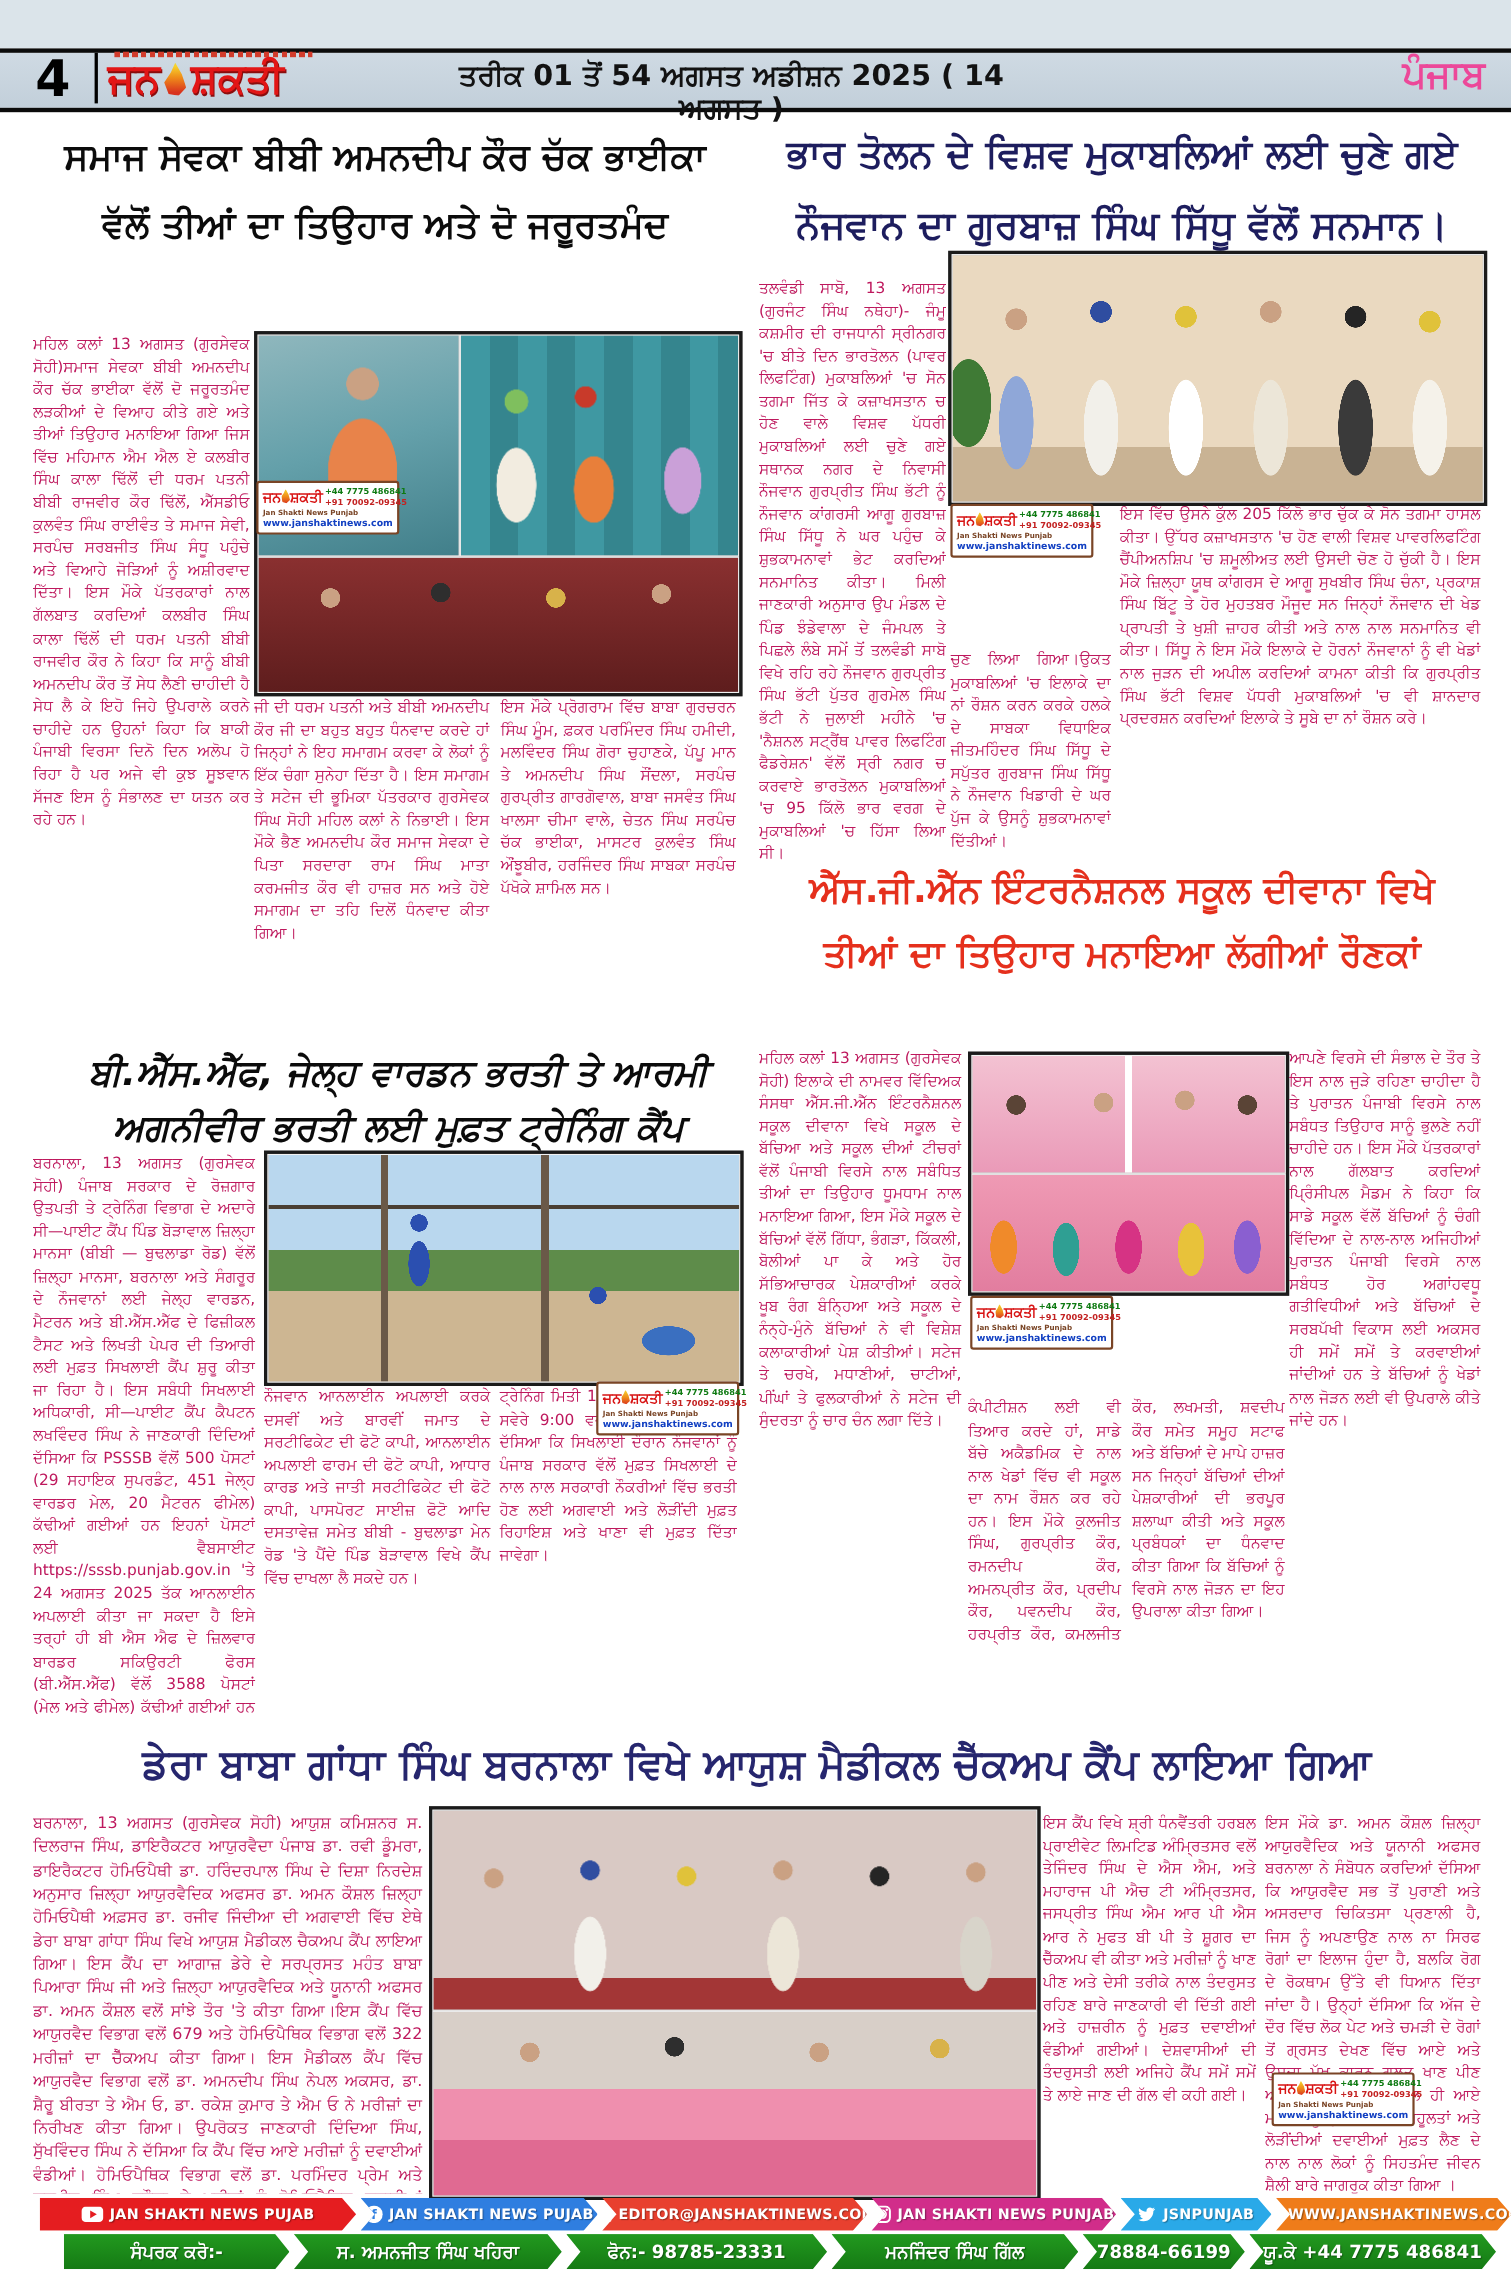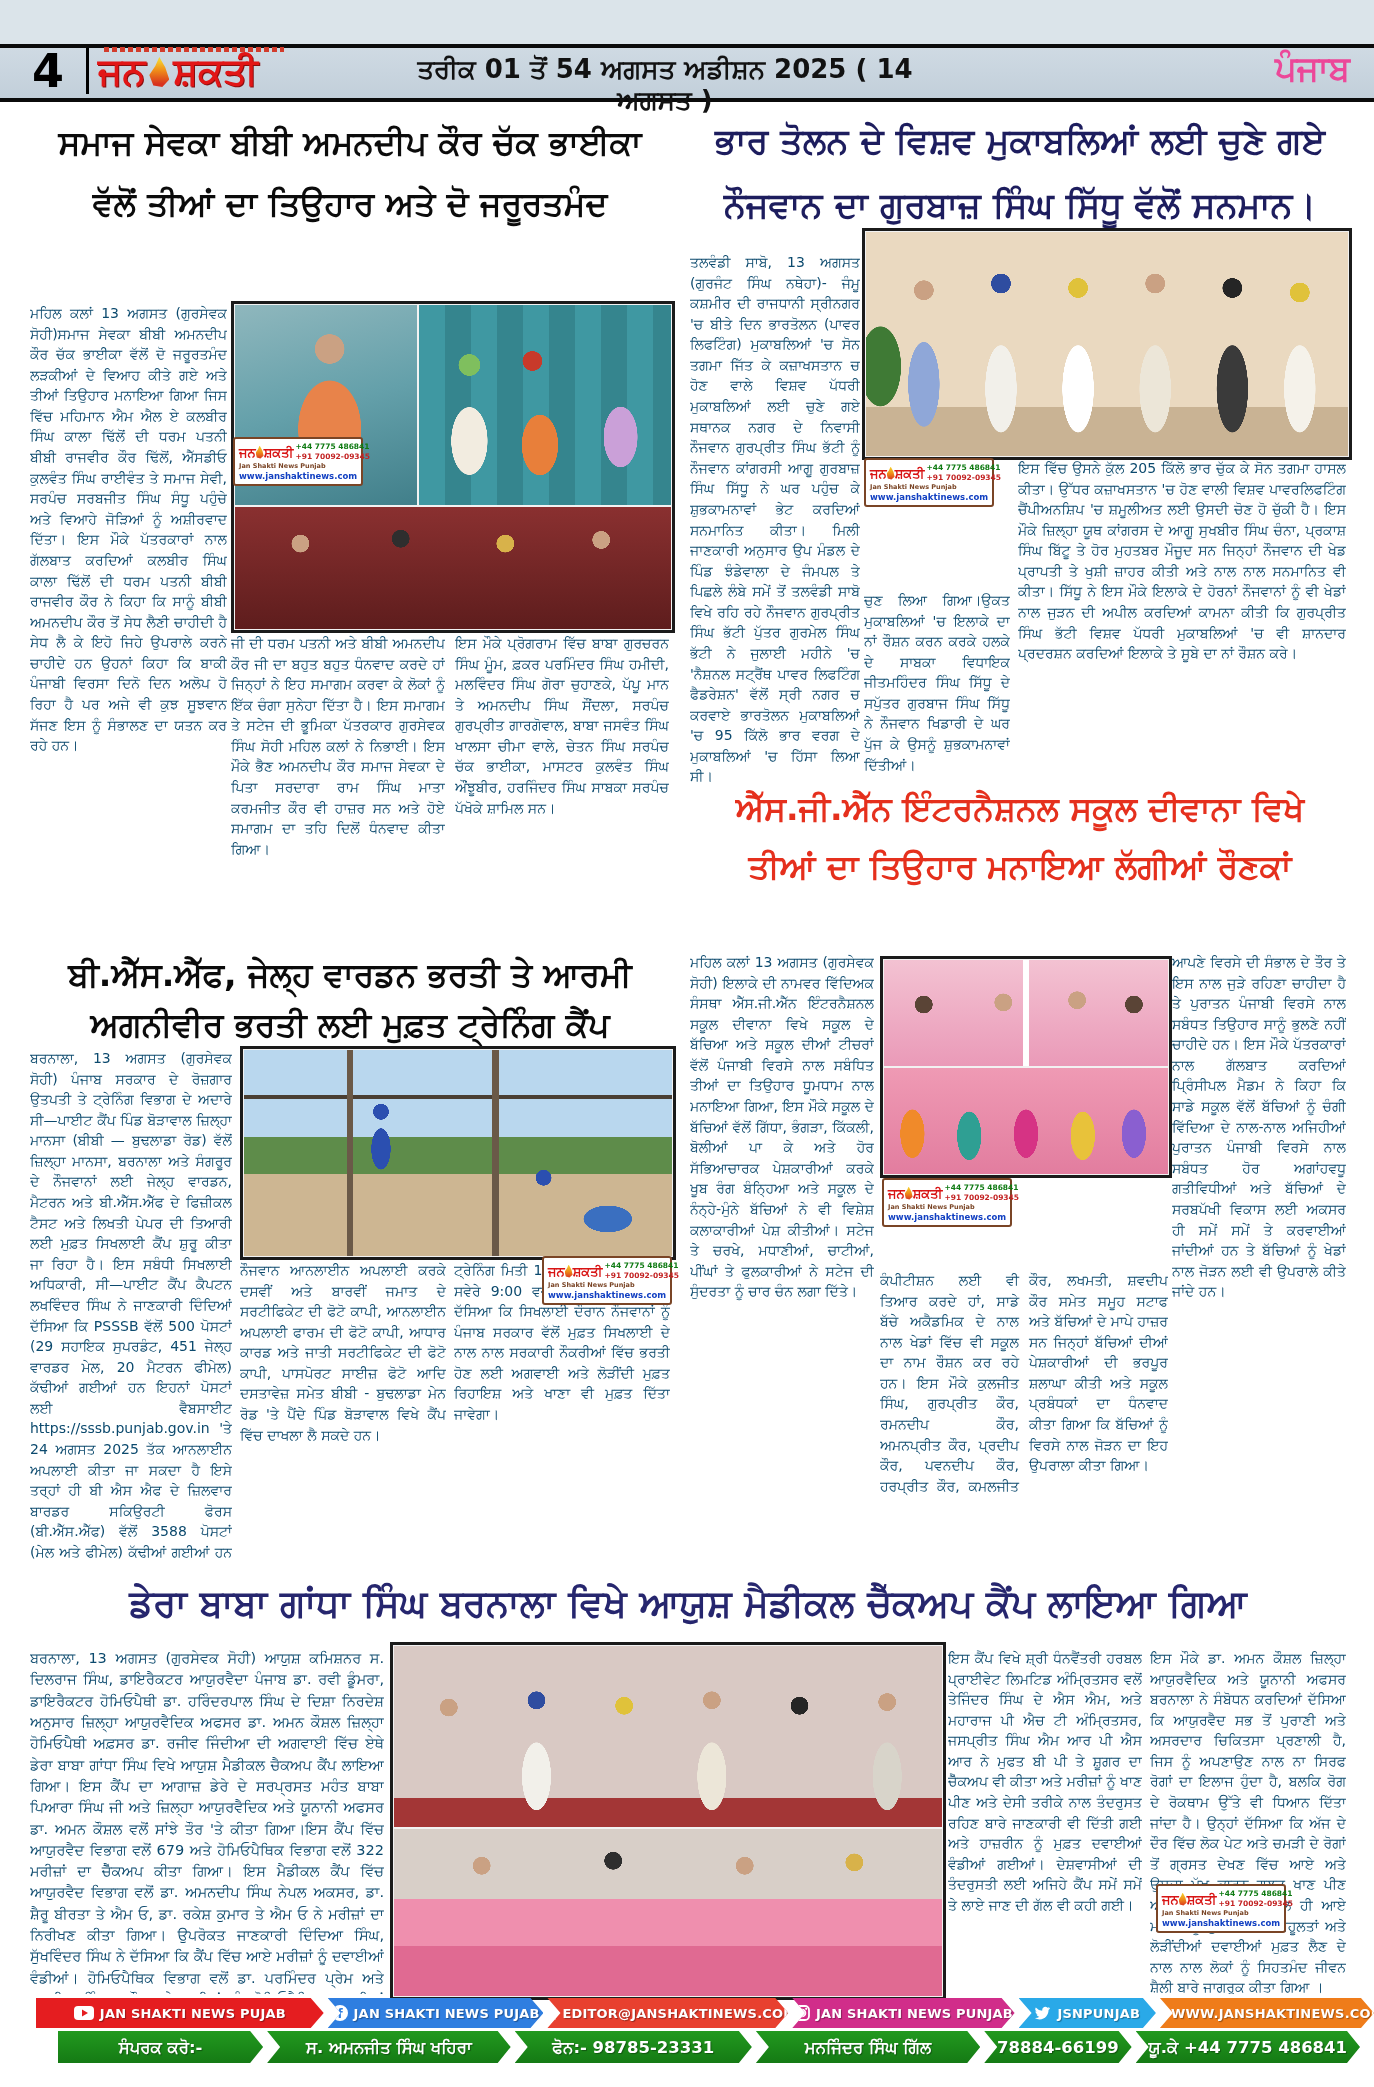--- a/index.html
+++ b/index.html
@@ -20,21 +20,21 @@
          clip-path:polygon(50% 0,80% 35%,100% 75%,65% 100%,20% 95%,0 60%,30% 30%);}
   .dateline{left:380px;top:54px;width:570px;text-align:center;font-size:26px;font-weight:bold;color:#121212;}
   .region{left:1230px;top:48px;width:120px;text-align:right;font-size:34px;font-weight:bold;color:#ec4899;}
   
   .hl{text-align:center;font-weight:bold;}
   .hl div{display:block;}
   .hl-black{color:#0b0b0b;}
   .hl-navy{color:#1d1d5e;}
   .hl-red{color:#e5301d;}
   
-  .col{font-size:14px;line-height:1.47;text-align:justify;overflow:hidden;color:#0c4a6e;word-break:break-word;}
+  .col{font-size:14px;line-height:1.47;text-align:justify;overflow:hidden;color:#be185d;word-break:break-word;}
   
   .ph{border:3px solid #1b1b1b;overflow:hidden;background:#9a9a9a;}
   .ph .cell{position:absolute;border:1px solid #f2f2f2;box-sizing:border-box;}
   
   .badge{width:130px;background:#fff;border:2px solid #7a4526;border-radius:3px;
          padding:3px 4px;box-sizing:border-box;z-index:5;}
   .badge-top{display:flex;align-items:center;gap:2px;}
   .badge-logo{font-size:13px;font-weight:bold;color:#d81414;line-height:15px;white-space:nowrap;}
   .flame-s{display:inline-block;width:8px;height:13px;vertical-align:-2px;
          background:linear-gradient(#f6d32d,#ef8c1a 50%,#d8321e);
@@ -141,21 +141,21 @@
        radial-gradient(ellipse 20px 40px at 10% 62%, #f08a2a 60%, transparent 61%),
        radial-gradient(ellipse 20px 40px at 30% 64%, #2f9f93 60%, transparent 61%),
        radial-gradient(ellipse 20px 40px at 50% 62%, #d63384 60%, transparent 61%),
        radial-gradient(ellipse 20px 40px at 70% 64%, #e8c23a 60%, transparent 61%),
        radial-gradient(ellipse 20px 40px at 88% 62%, #8a5fd0 60%, transparent 61%),
        linear-gradient(#ef9ab4,#e27d9f);"></div>
 </div>
 <div class="abs col" style="left:1172px;top:952px;width:174px;height:610px;">ਆਪਣੇ ਵਿਰਸੇ ਦੀ ਸੰਭਾਲ ਦੇ ਤੌਰ ਤੇ ਇਸ ਨਾਲ ਜੁੜੇ ਰਹਿਣਾ ਚਾਹੀਦਾ ਹੈ ਤੇ ਪੁਰਾਤਨ ਪੰਜਾਬੀ ਵਿਰਸੇ ਨਾਲ ਸਬੰਧਤ ਤਿਉਹਾਰ ਸਾਨੂੰ ਭੁਲਣੇ ਨਹੀਂ ਚਾਹੀਦੇ ਹਨ। ਇਸ ਮੌਕੇ ਪੱਤਰਕਾਰਾਂ ਨਾਲ ਗੱਲਬਾਤ ਕਰਦਿਆਂ ਪ੍ਰਿੰਸੀਪਲ ਮੈਡਮ ਨੇ ਕਿਹਾ ਕਿ ਸਾਡੇ ਸਕੂਲ ਵੱਲੋਂ ਬੱਚਿਆਂ ਨੂੰ ਚੰਗੀ ਵਿੱਦਿਆ ਦੇ ਨਾਲ-ਨਾਲ ਅਜਿਹੀਆਂ ਪੁਰਾਤਨ ਪੰਜਾਬੀ ਵਿਰਸੇ ਨਾਲ ਸਬੰਧਤ ਹੋਰ ਅਗਾਂਹਵਧੂ ਗਤੀਵਿਧੀਆਂ ਅਤੇ ਬੱਚਿਆਂ ਦੇ ਸਰਬਪੱਖੀ ਵਿਕਾਸ ਲਈ ਅਕਸਰ ਹੀ ਸਮੇਂ ਸਮੇਂ ਤੇ ਕਰਵਾਈਆਂ ਜਾਂਦੀਆਂ ਹਨ ਤੇ ਬੱਚਿਆਂ ਨੂੰ ਖੇਡਾਂ ਨਾਲ ਜੋੜਨ ਲਈ ਵੀ ਉਪਰਾਲੇ ਕੀਤੇ ਜਾਂਦੇ ਹਨ।</div>
 <div class="abs col" style="left:880px;top:1270px;width:288px;height:292px;column-count:2;column-gap:10px;">ਕੰਪੀਟੀਸ਼ਨ ਲਈ ਵੀ ਤਿਆਰ ਕਰਦੇ ਹਾਂ, ਸਾਡੇ ਬੱਚੇ ਅਕੈਡਮਿਕ ਦੇ ਨਾਲ ਨਾਲ ਖੇਡਾਂ ਵਿੱਚ ਵੀ ਸਕੂਲ ਦਾ ਨਾਮ ਰੌਸ਼ਨ ਕਰ ਰਹੇ ਹਨ। ਇਸ ਮੌਕੇ ਕੁਲਜੀਤ ਸਿੰਘ, ਗੁਰਪ੍ਰੀਤ ਕੌਰ, ਰਮਨਦੀਪ ਕੌਰ, ਅਮਨਪ੍ਰੀਤ ਕੌਰ, ਪ੍ਰਦੀਪ ਕੌਰ, ਪਵਨਦੀਪ ਕੌਰ, ਹਰਪ੍ਰੀਤ ਕੌਰ, ਕਮਲਜੀਤ ਕੌਰ, ਲਖਮਤੀ, ਸ਼ਵਦੀਪ ਕੌਰ ਸਮੇਤ ਸਮੂਹ ਸਟਾਫ ਅਤੇ ਬੱਚਿਆਂ ਦੇ ਮਾਪੇ ਹਾਜ਼ਰ ਸਨ ਜਿਨ੍ਹਾਂ ਬੱਚਿਆਂ ਦੀਆਂ ਪੇਸ਼ਕਾਰੀਆਂ ਦੀ ਭਰਪੂਰ ਸ਼ਲਾਘਾ ਕੀਤੀ ਅਤੇ ਸਕੂਲ ਪ੍ਰਬੰਧਕਾਂ ਦਾ ਧੰਨਵਾਦ ਕੀਤਾ ਗਿਆ ਕਿ ਬੱਚਿਆਂ ਨੂੰ ਵਿਰਸੇ ਨਾਲ ਜੋੜਨ ਦਾ ਇਹ ਉਪਰਾਲਾ ਕੀਤਾ ਗਿਆ।</div>
 
-<div class="abs hl hl-black" style="left:36px;top:950px;width:628px;font-size:33px;line-height:1.5;">
+<div class="abs hl hl-black" style="left:48px;top:950px;width:628px;font-size:33px;line-height:1.5;font-style:italic;">
   <div>ਬੀ.ਐੱਸ.ਐੱਫ, ਜੇਲ੍ਹ ਵਾਰਡਨ ਭਰਤੀ ਤੇ ਆਰਮੀ</div>
   <div>ਅਗਨੀਵੀਰ ਭਰਤੀ ਲਈ ਮੁਫ਼ਤ ਟ੍ਰੇਨਿੰਗ ਕੈਂਪ</div>
 </div>
 <div class="abs col" style="left:30px;top:1048px;width:202px;height:512px;">ਬਰਨਾਲਾ, 13 ਅਗਸਤ (ਗੁਰਸੇਵਕ ਸੋਹੀ) ਪੰਜਾਬ ਸਰਕਾਰ ਦੇ ਰੋਜ਼ਗਾਰ ਉਤਪਤੀ ਤੇ ਟ੍ਰੇਨਿੰਗ ਵਿਭਾਗ ਦੇ ਅਦਾਰੇ ਸੀ—ਪਾਈਟ ਕੈਂਪ ਪਿੰਡ ਬੋੜਾਵਾਲ ਜ਼ਿਲ੍ਹਾ ਮਾਨਸਾ (ਬੀਬੀ — ਬੁਢਲਾਡਾ ਰੋਡ) ਵੱਲੋਂ ਜ਼ਿਲ੍ਹਾ ਮਾਨਸਾ, ਬਰਨਾਲਾ ਅਤੇ ਸੰਗਰੂਰ ਦੇ ਨੌਜਵਾਨਾਂ ਲਈ ਜੇਲ੍ਹ ਵਾਰਡਨ, ਮੈਟਰਨ ਅਤੇ ਬੀ.ਐੱਸ.ਐੱਫ ਦੇ ਫਿਜ਼ੀਕਲ ਟੈਸਟ ਅਤੇ ਲਿਖਤੀ ਪੇਪਰ ਦੀ ਤਿਆਰੀ ਲਈ ਮੁਫ਼ਤ ਸਿਖਲਾਈ ਕੈਂਪ ਸ਼ੁਰੂ ਕੀਤਾ ਜਾ ਰਿਹਾ ਹੈ। ਇਸ ਸਬੰਧੀ ਸਿਖਲਾਈ ਅਧਿਕਾਰੀ, ਸੀ—ਪਾਈਟ ਕੈਂਪ ਕੈਪਟਨ ਲਖਵਿੰਦਰ ਸਿੰਘ ਨੇ ਜਾਣਕਾਰੀ ਦਿੰਦਿਆਂ ਦੱਸਿਆ ਕਿ PSSSB ਵੱਲੋਂ 500 ਪੋਸਟਾਂ (29 ਸਹਾਇਕ ਸੁਪਰਡੰਟ, 451 ਜੇਲ੍ਹ ਵਾਰਡਰ ਮੇਲ, 20 ਮੈਟਰਨ ਫੀਮੇਲ) ਕੱਢੀਆਂ ਗਈਆਂ ਹਨ ਇਹਨਾਂ ਪੋਸਟਾਂ ਲਈ ਵੈਬਸਾਈਟ https://sssb.punjab.gov.in 'ਤੇ 24 ਅਗਸਤ 2025 ਤੱਕ ਆਨਲਾਈਨ ਅਪਲਾਈ ਕੀਤਾ ਜਾ ਸਕਦਾ ਹੈ ਇਸੇ ਤਰ੍ਹਾਂ ਹੀ ਬੀ ਐਸ ਐਫ ਦੇ ਜ਼ਿਲਵਾਰ ਬਾਰਡਰ ਸਕਿਉਰਟੀ ਫੋਰਸ (ਬੀ.ਐੱਸ.ਐੱਫ) ਵੱਲੋਂ 3588 ਪੋਸਟਾਂ (ਮੇਲ ਅਤੇ ਫੀਮੇਲ) ਕੱਢੀਆਂ ਗਈਆਂ ਹਨ । ਇਹਨਾਂ ਪੋਸਟਾਂ ਲਈ ਵੈਬਸਾਈਟ https://rectt.bsf.gov.in ਤੇ 23 ਅਗਸਤ 2025 ਤੱਕ ਆਨਲਾਈਨ ਅਪਲਾਈ ਕੀਤਾ ਜਾ ਸਕਦਾ ਹੈ। ਉਨ੍ਹਾਂ ਕਿਹਾ ਕਿ ਉਕਤ ਜ਼ਿਲ੍ਹਿਆਂ ਦੇ ਸਿਖਲਾਈ ਲੈਣ ਦੇ ਚਾਹਵਾਨ</div>
 <div class="abs ph" style="left:240px;top:1046px;width:430px;height:208px;">
   <div class="cell" style="left:0;top:0;width:100%;height:100%;background:
        linear-gradient(90deg, transparent 0 24%, #6a5948 24% 25.5%, transparent 25.5% 58%, #6a5948 58% 59.5%, transparent 59.5%),
        linear-gradient(transparent 0 22%, #4a3f33 22% 24%, transparent 24%),
        radial-gradient(circle 8px at 32% 30%, #2b4fb0 97%, transparent),
        radial-gradient(ellipse 16px 34px at 32% 48%, #2b4fb0 60%, transparent 61%),

